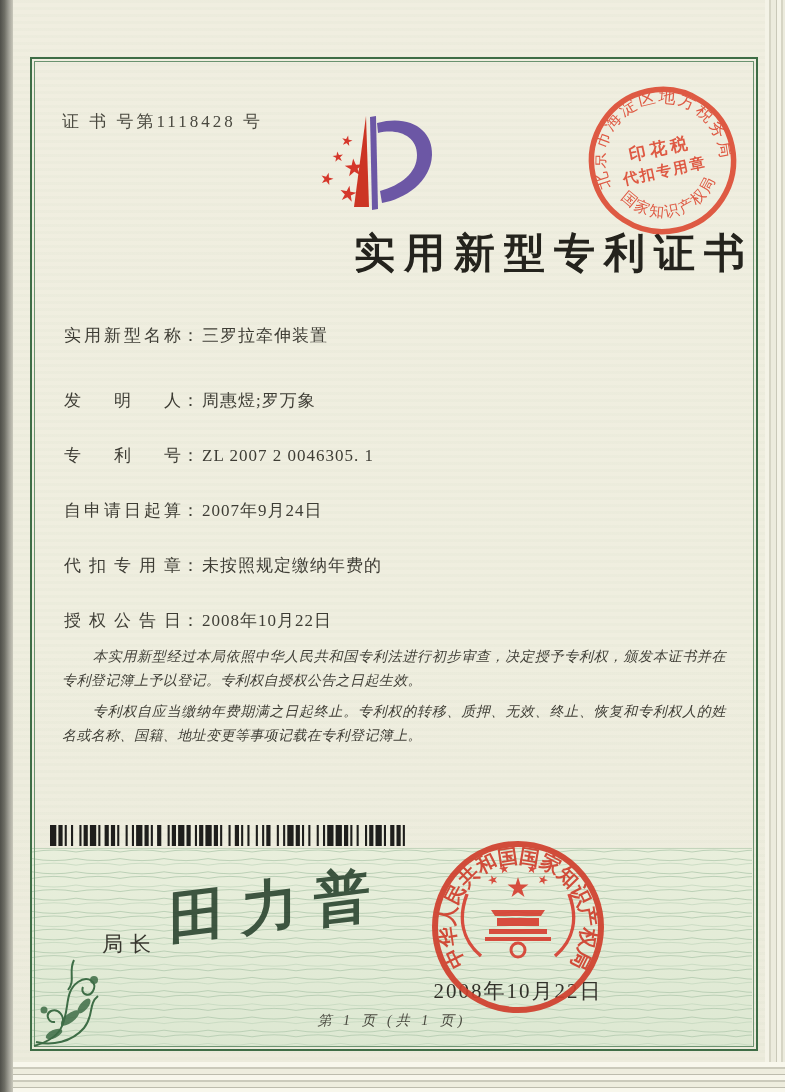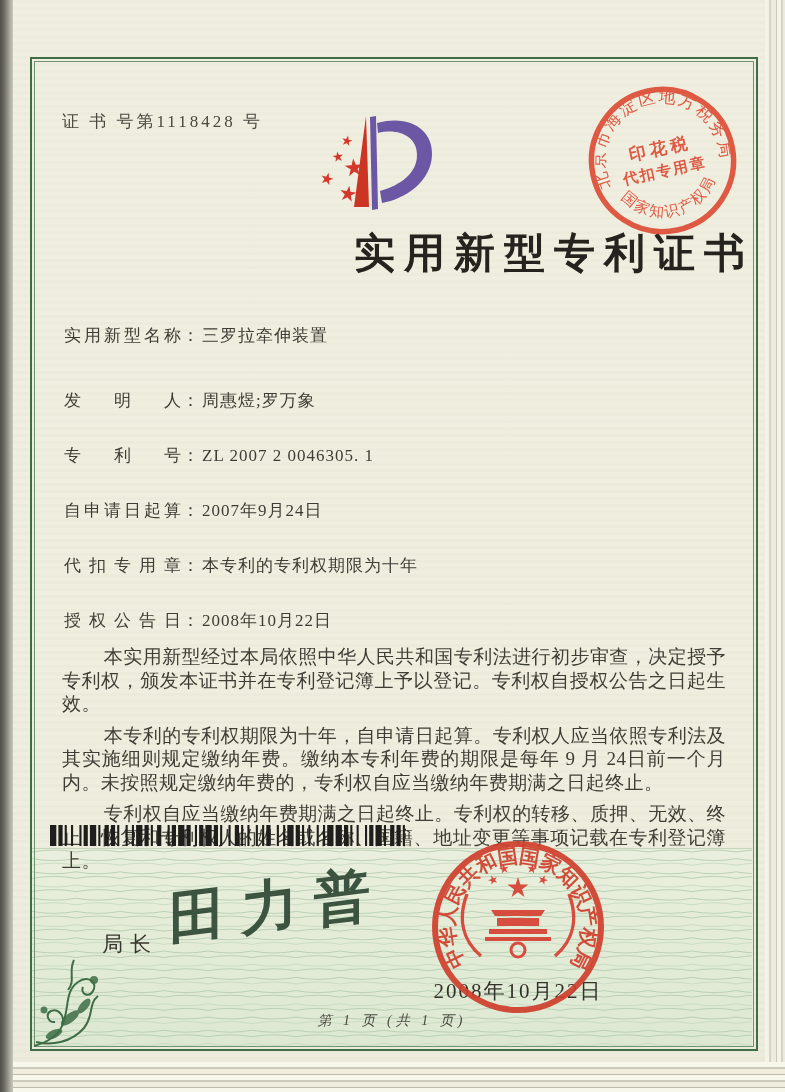--- a/index.html
+++ b/index.html
@@ -23,21 +23,21 @@
   
   .certno{position:absolute;left:62px;top:110px;font-size:17px;letter-spacing:3px;
           color:#49483f;z-index:6;}
   .title{position:absolute;left:30px;top:226px;width:724px;text-align:right;
          font-size:41px;font-weight:bold;letter-spacing:9px;color:#24231d;z-index:6;}
   .frow{position:absolute;left:64px;font-size:17px;color:#3e3d35;z-index:6;letter-spacing:1px;}
   .f0{top:324px}.f1{top:389px}.f2{top:444px}.f3{top:499px}.f4{top:554px}.f5{top:609px}
   .flabel{display:inline-block;width:118px;text-align:justify;text-align-last:justify;}
   .fvalue{margin-left:2px;}
   .paras{position:absolute;left:62px;top:645px;width:664px;z-index:6;color:#3f3e36;
-         font-size:19px;line-height:23.5px;text-align:justify;letter-spacing:.4px;}
+         font-size:14px;line-height:23.5px;text-align:justify;letter-spacing:.4px;font-style:italic;}
   .paras p{margin:0 0 8px 0;text-indent:2.2em;}
   .barcode{position:absolute;left:50px;top:825px;width:360px;height:21px;z-index:6;}
   
   .band{position:absolute;left:32px;top:848px;width:720px;height:198px;z-index:1;
         background:linear-gradient(180deg,#e9efdc,#dde8d2);border-top:1px solid #c4d5bc;}
   .band svg{position:absolute;inset:0;}
   .flourish{position:absolute;left:24px;top:950px;width:104px;height:104px;z-index:7;}
   .sigrole{position:absolute;left:102px;top:930px;font-size:21px;letter-spacing:7px;
            color:#37362e;z-index:6;}
   .signame{position:absolute;left:168px;top:868px;font-size:57px;font-weight:bold;
@@ -145,29 +145,28 @@
   <div class="frow f1">
     <span class="flabel">发明人</span><span>：</span><span class="fvalue">周惠煜;罗万象</span>
   </div>
   <div class="frow f2">
     <span class="flabel">专利号</span><span>：</span><span class="fvalue">ZL 2007 2 0046305. 1</span>
   </div>
   <div class="frow f3">
     <span class="flabel">自申请日起算</span><span>：</span><span class="fvalue">2007年9月24日</span>
   </div>
   <div class="frow f4">
-    <span class="flabel">代扣专用章</span><span>：</span><span class="fvalue">本专利的专利权期限为十年</span>
+    <span class="flabel">代扣专用章</span><span>：</span><span class="fvalue">未按照规定缴纳年费的</span>
   </div>
   <div class="frow f5">
     <span class="flabel">授权公告日</span><span>：</span><span class="fvalue">2008年10月22日</span>
   </div>
 
   <div class="paras">
     <p>本实用新型经过本局依照中华人民共和国专利法进行初步审查，决定授予专利权，颁发本证书并在专利登记簿上予以登记。专利权自授权公告之日起生效。</p>
-    <p>本专利的专利权期限为十年，自申请日起算。专利权人应当依照专利法及其实施细则规定缴纳年费。缴纳本专利年费的期限是每年 9 月 24日前一个月内。未按照规定缴纳年费的，专利权自应当缴纳年费期满之日起终止。</p>
     <p>专利权自应当缴纳年费期满之日起终止。专利权的转移、质押、无效、终止、恢复和专利权人的姓名或名称、国籍、地址变更等事项记载在专利登记簿上。</p>
   </div>
 
   <svg class="barcode" id="barcode" viewBox="0 0 360 21" preserveAspectRatio="none">
       <rect x="0" y="0" width="6.300000000000001" height="21" fill="#1e1e1c"></rect>
       <rect x="8.4" y="0" width="4.2" height="21" fill="#1e1e1c"></rect>
       <rect x="14.700000000000001" y="0" width="2.1" height="21" fill="#1e1e1c"></rect>
       <rect x="21" y="0" width="2.1" height="21" fill="#1e1e1c"></rect>
       <rect x="29.400000000000002" y="0" width="2.1" height="21" fill="#1e1e1c"></rect>
       <rect x="33.6" y="0" width="4.2" height="21" fill="#1e1e1c"></rect>

